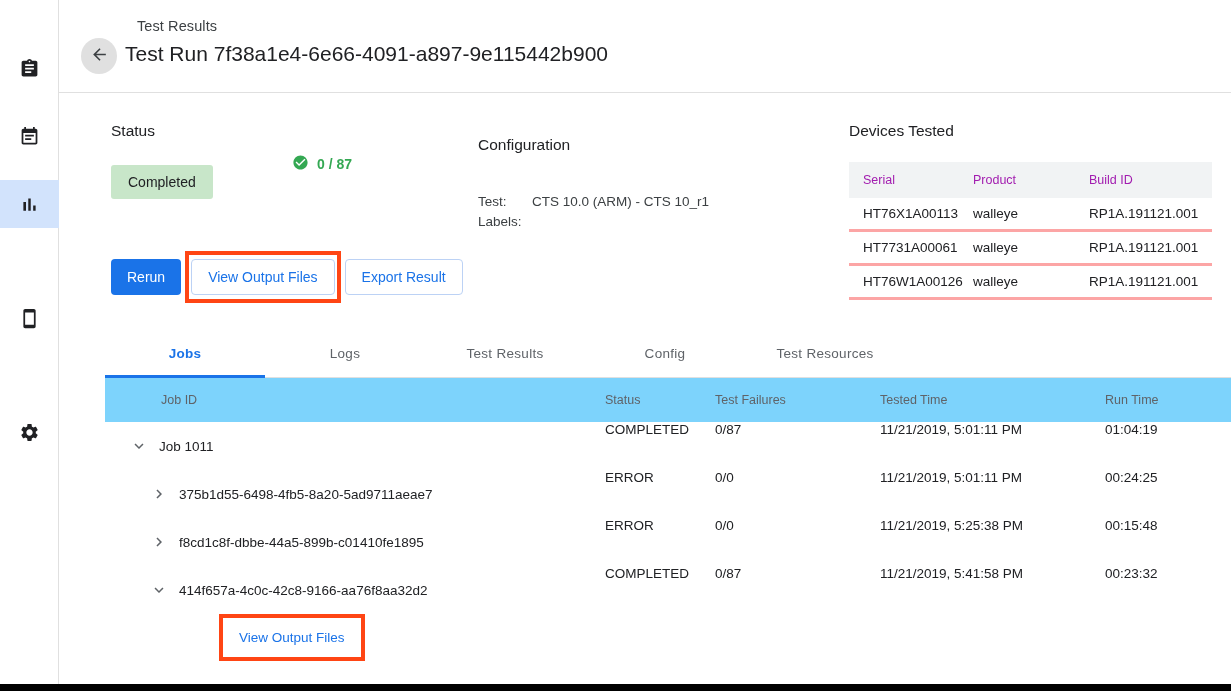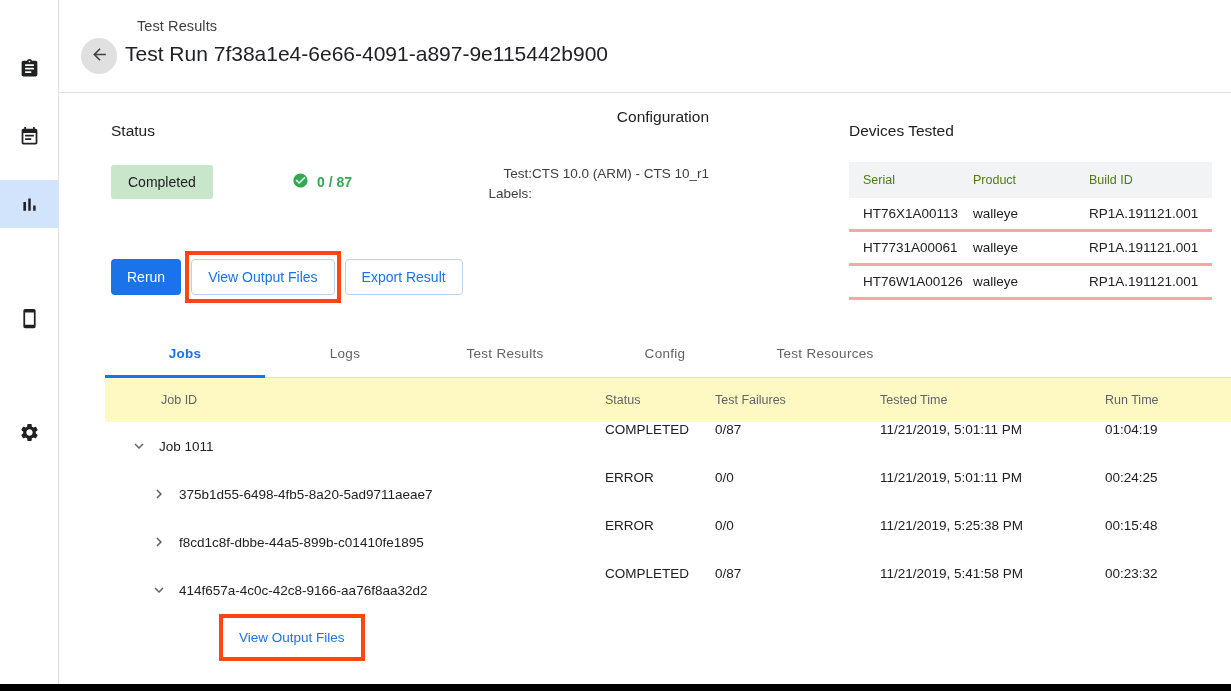--- a/index.html
+++ b/index.html
@@ -54,38 +54,38 @@
   }
 
   
   .col-status { position: absolute; left: 52px; top: 29px; }
   .badge {
     display: inline-block; margin-top: 25px;
     background: #c8e6c9; color: #202124;
     font-size: 14px; padding: 9px 17px; border-radius: 3px;
   }
   .fail-count {
-    position: absolute; left: 233px; top: 79px;
+    position: absolute; left: 233px; top: 61px;
     display: flex; align-items: center; gap: 8px;
     font-size: 14px; color: #34a853; font-weight: 700;
   }
 
   
-  .col-config { position: absolute; left: 419px; top: 15px; text-align: right; }
+  .col-config { position: absolute; left: 419px; top: 43px; }
   .cfg-rows { margin-top: 38px; font-size: 13.5px; color: #3c4043; }
   .cfg-row { display: flex; line-height: 20px; }
   .cfg-key { width: 54px; color: #3c4043; }
   .cfg-val { color: #3c4043; }
 
   
   .col-devices { position: absolute; left: 790px; top: 29px; right: 0; }
   .dev-table { margin-top: 22px; width: 363px; border-collapse: collapse; }
   .dev-table th {
     background: #f1f3f4; text-align: left; font-weight: 400;
-    font-size: 12.5px; color: #4d7c0f; padding: 11px 0 11px 0;
+    font-size: 12.5px; color: #a21caf; padding: 11px 0 11px 0;
   }
   .dev-table td {
     font-size: 13.5px; color: #202124; padding: 8px 0;
     border-bottom: 3px solid #fca5a5;
   }
   .dev-table th:nth-child(1), .dev-table td:nth-child(1) { width: 124px; padding-left: 14px; }
   .dev-table th:nth-child(2), .dev-table td:nth-child(2) { width: 116px; }
   .dev-table th:nth-child(3), .dev-table td:nth-child(3) { width: auto; }
 
   
@@ -116,21 +116,21 @@
     font-family: "Liberation Sans", sans-serif;
   }
   .tab.active { color: #1a73e8; font-weight: 700; }
   .tab.active::after {
     content: ""; position: absolute; left: 0; right: 0; bottom: -1px; height: 3px; background: #1a73e8;
   }
 
   
   .jobs { position: absolute; left: 46px; top: 285px; right: 0; }
   .jobs-head {
-    height: 44px; background: #fef9c3; display: flex; align-items: center;
+    height: 44px; background: #7dd3fc; display: flex; align-items: center;
     font-size: 12.5px; color: #5f6368;
   }
   .jobs-row {
     height: 48px; display: flex; 
     font-size: 13.5px; color: #202124;
   }
   .c-id    { width: 500px; display: flex; align-items: center; padding-left: 14px; }
   .c-stat  { width: 110px; }
   .c-fail  { width: 165px; }
   .c-start { width: 225px; }

